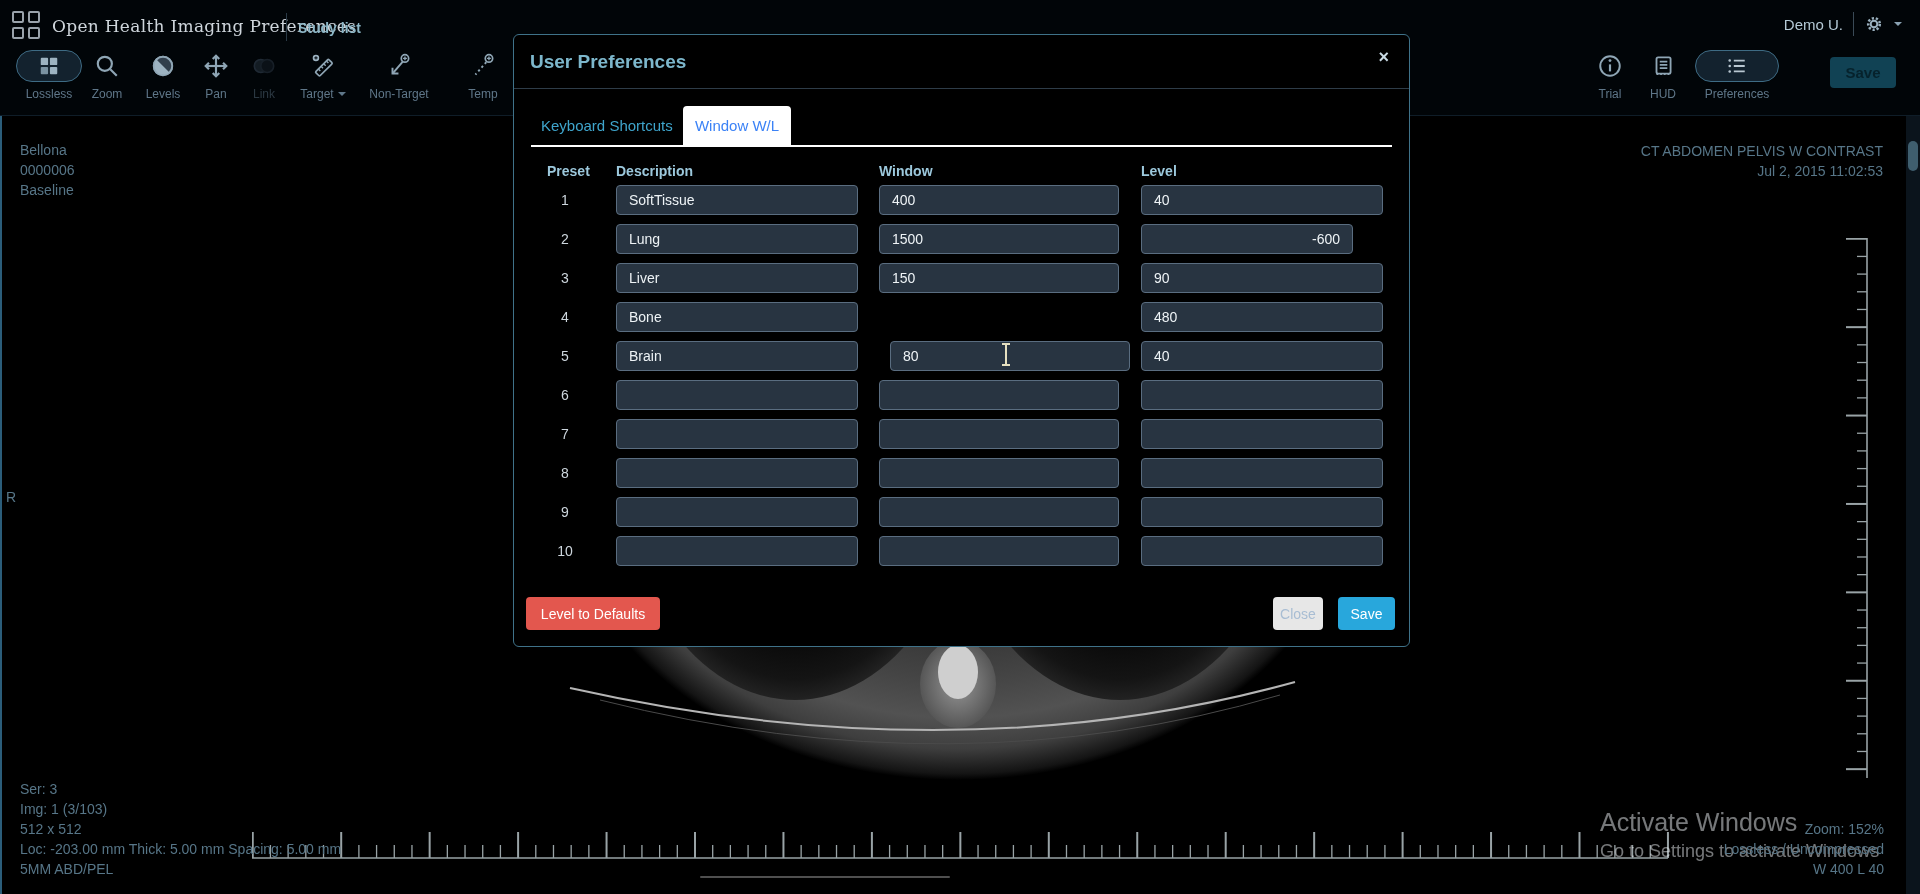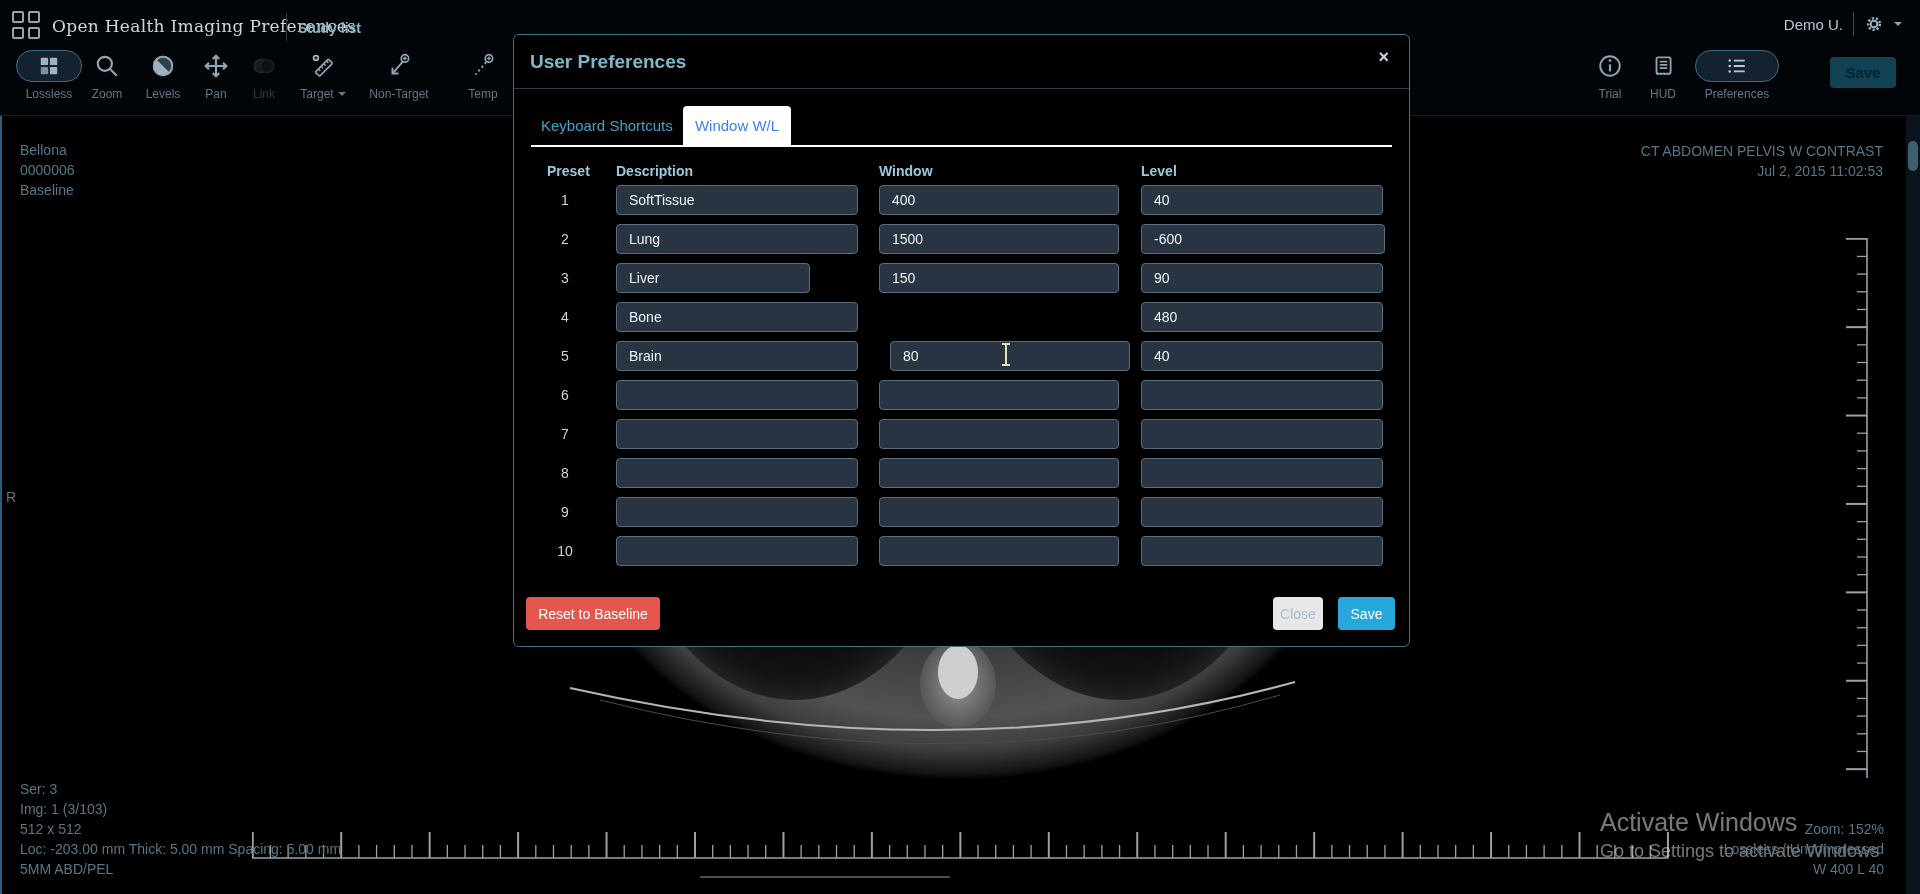--- a/index.html
+++ b/index.html
@@ -460,25 +460,25 @@
         <div class="preset-row">
           <div class="preset-num">1</div>
           <input class="preset-input" value="SoftTissue" style="left: 102px; width: 242px;">
           <input class="preset-input" value="400" style="left: 365px; width: 240px;">
           <input class="preset-input" value="40" style="left: 627px; width: 242px;">
         </div>
         <div class="preset-row">
           <div class="preset-num">2</div>
           <input class="preset-input" value="Lung" style="left: 102px; width: 242px;">
           <input class="preset-input" value="1500" style="left: 365px; width: 240px;">
-          <input class="preset-input" value="-600" style="left: 627px; width: 244px;">
+          <input class="preset-input" value="-600" style="left: 627px; width: 212px; text-align: right;">
         </div>
         <div class="preset-row">
           <div class="preset-num">3</div>
-          <input class="preset-input" value="Liver" style="left: 102px; width: 194px;">
+          <input class="preset-input" value="Liver" style="left: 102px; width: 242px;">
           <input class="preset-input" value="150" style="left: 365px; width: 240px;">
           <input class="preset-input" value="90" style="left: 627px; width: 242px;">
         </div>
         <div class="preset-row">
           <div class="preset-num">4</div>
           <input class="preset-input" value="Bone" style="left: 102px; width: 242px;">
           <input class="preset-input" value="480" style="left: 627px; width: 242px;">
         </div>
         <div class="preset-row">
           <div class="preset-num">5</div>
@@ -511,19 +511,19 @@
           <input class="preset-input" style="left: 627px; width: 242px;">
         </div>
         <div class="preset-row">
           <div class="preset-num">10</div>
           <input class="preset-input" style="left: 102px; width: 242px;">
           <input class="preset-input" style="left: 365px; width: 240px;">
           <input class="preset-input" style="left: 627px; width: 242px;">
         </div>
       </div>
 
-    <div class="btn btn-reset">Reset to Baseline</div>
+    <div class="btn btn-reset">Level to Defaults</div>
     <div class="btn btn-close">Close</div>
     <div class="btn btn-save">Save</div>
   </div>
 
   <div class="ibeam"></div>
 </div>
 
 </body></html>

